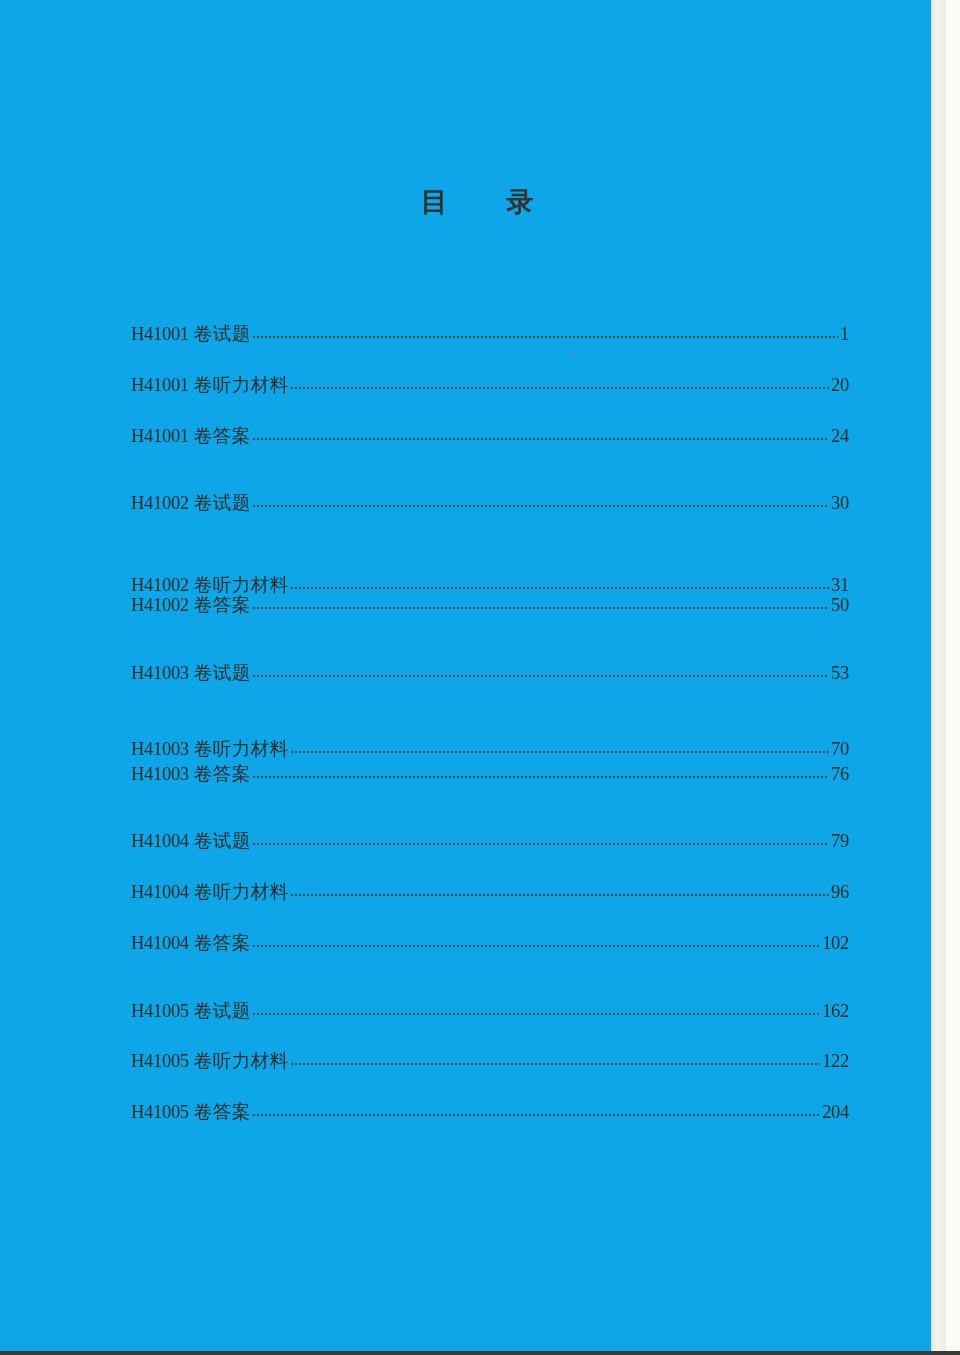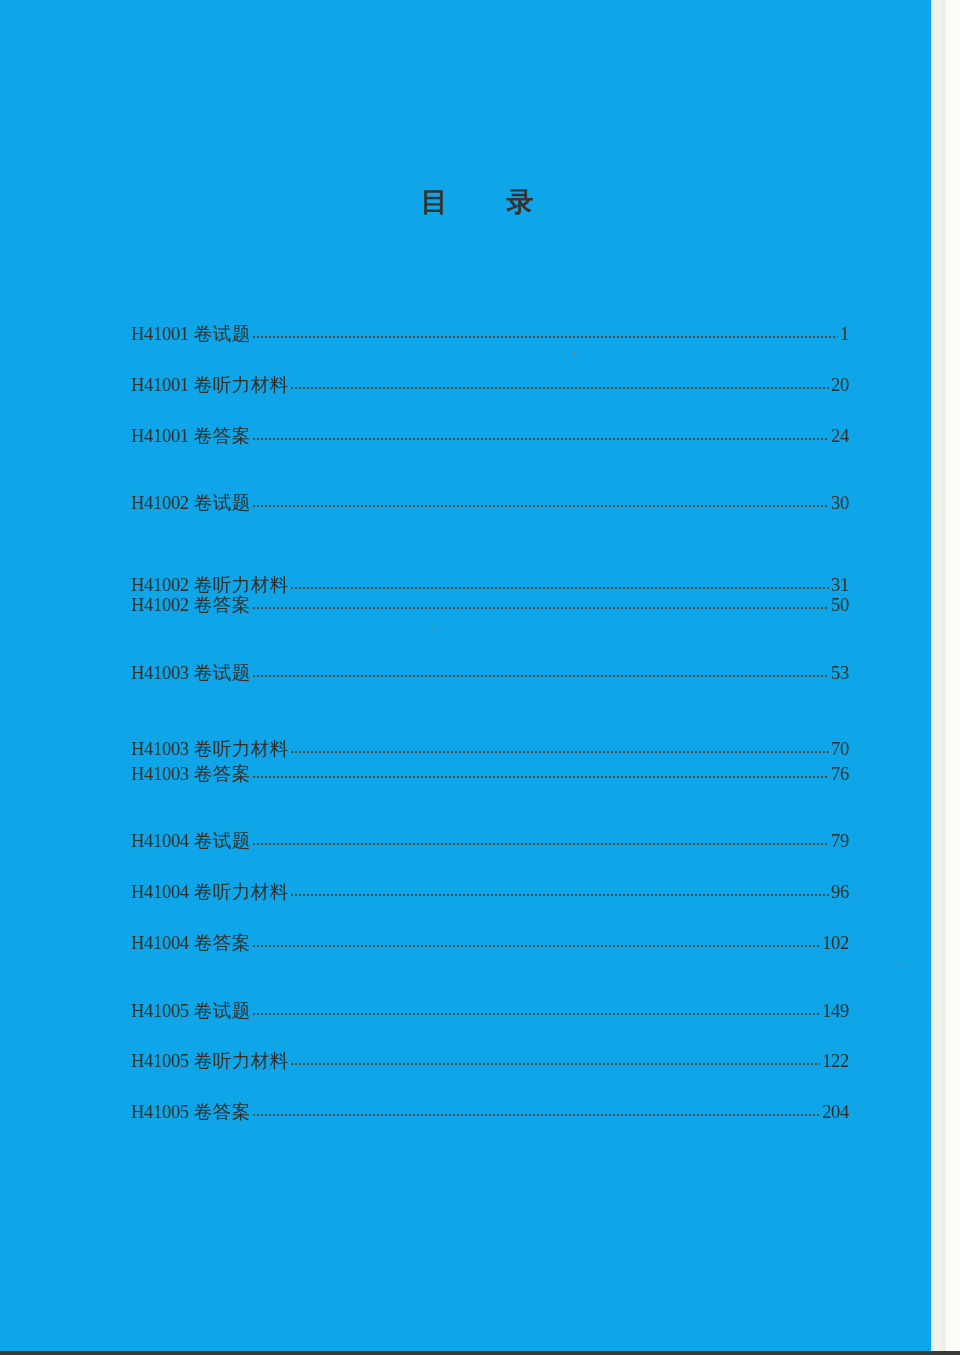--- a/index.html
+++ b/index.html
@@ -173,21 +173,21 @@
     </div>
     <div class="toc-row" style="top:930px;">
       <span class="toc-label"><span class="toc-code">H41004</span><span class="toc-title">卷答案</span></span>
       <span class="toc-leader"></span>
       <span class="toc-page">102</span>
     </div>
 
     <div class="toc-row" style="top:998px;">
       <span class="toc-label"><span class="toc-code">H41005</span><span class="toc-title">卷试题</span></span>
       <span class="toc-leader"></span>
-      <span class="toc-page">149</span>
+      <span class="toc-page">162</span>
     </div>
     <div class="toc-row" style="top:1048px;">
       <span class="toc-label"><span class="toc-code">H41005</span><span class="toc-title">卷听力材料</span></span>
       <span class="toc-leader"></span>
       <span class="toc-page">122</span>
     </div>
     <div class="toc-row" style="top:1099px;">
       <span class="toc-label"><span class="toc-code">H41005</span><span class="toc-title">卷答案</span></span>
       <span class="toc-leader"></span>
       <span class="toc-page">204</span>

